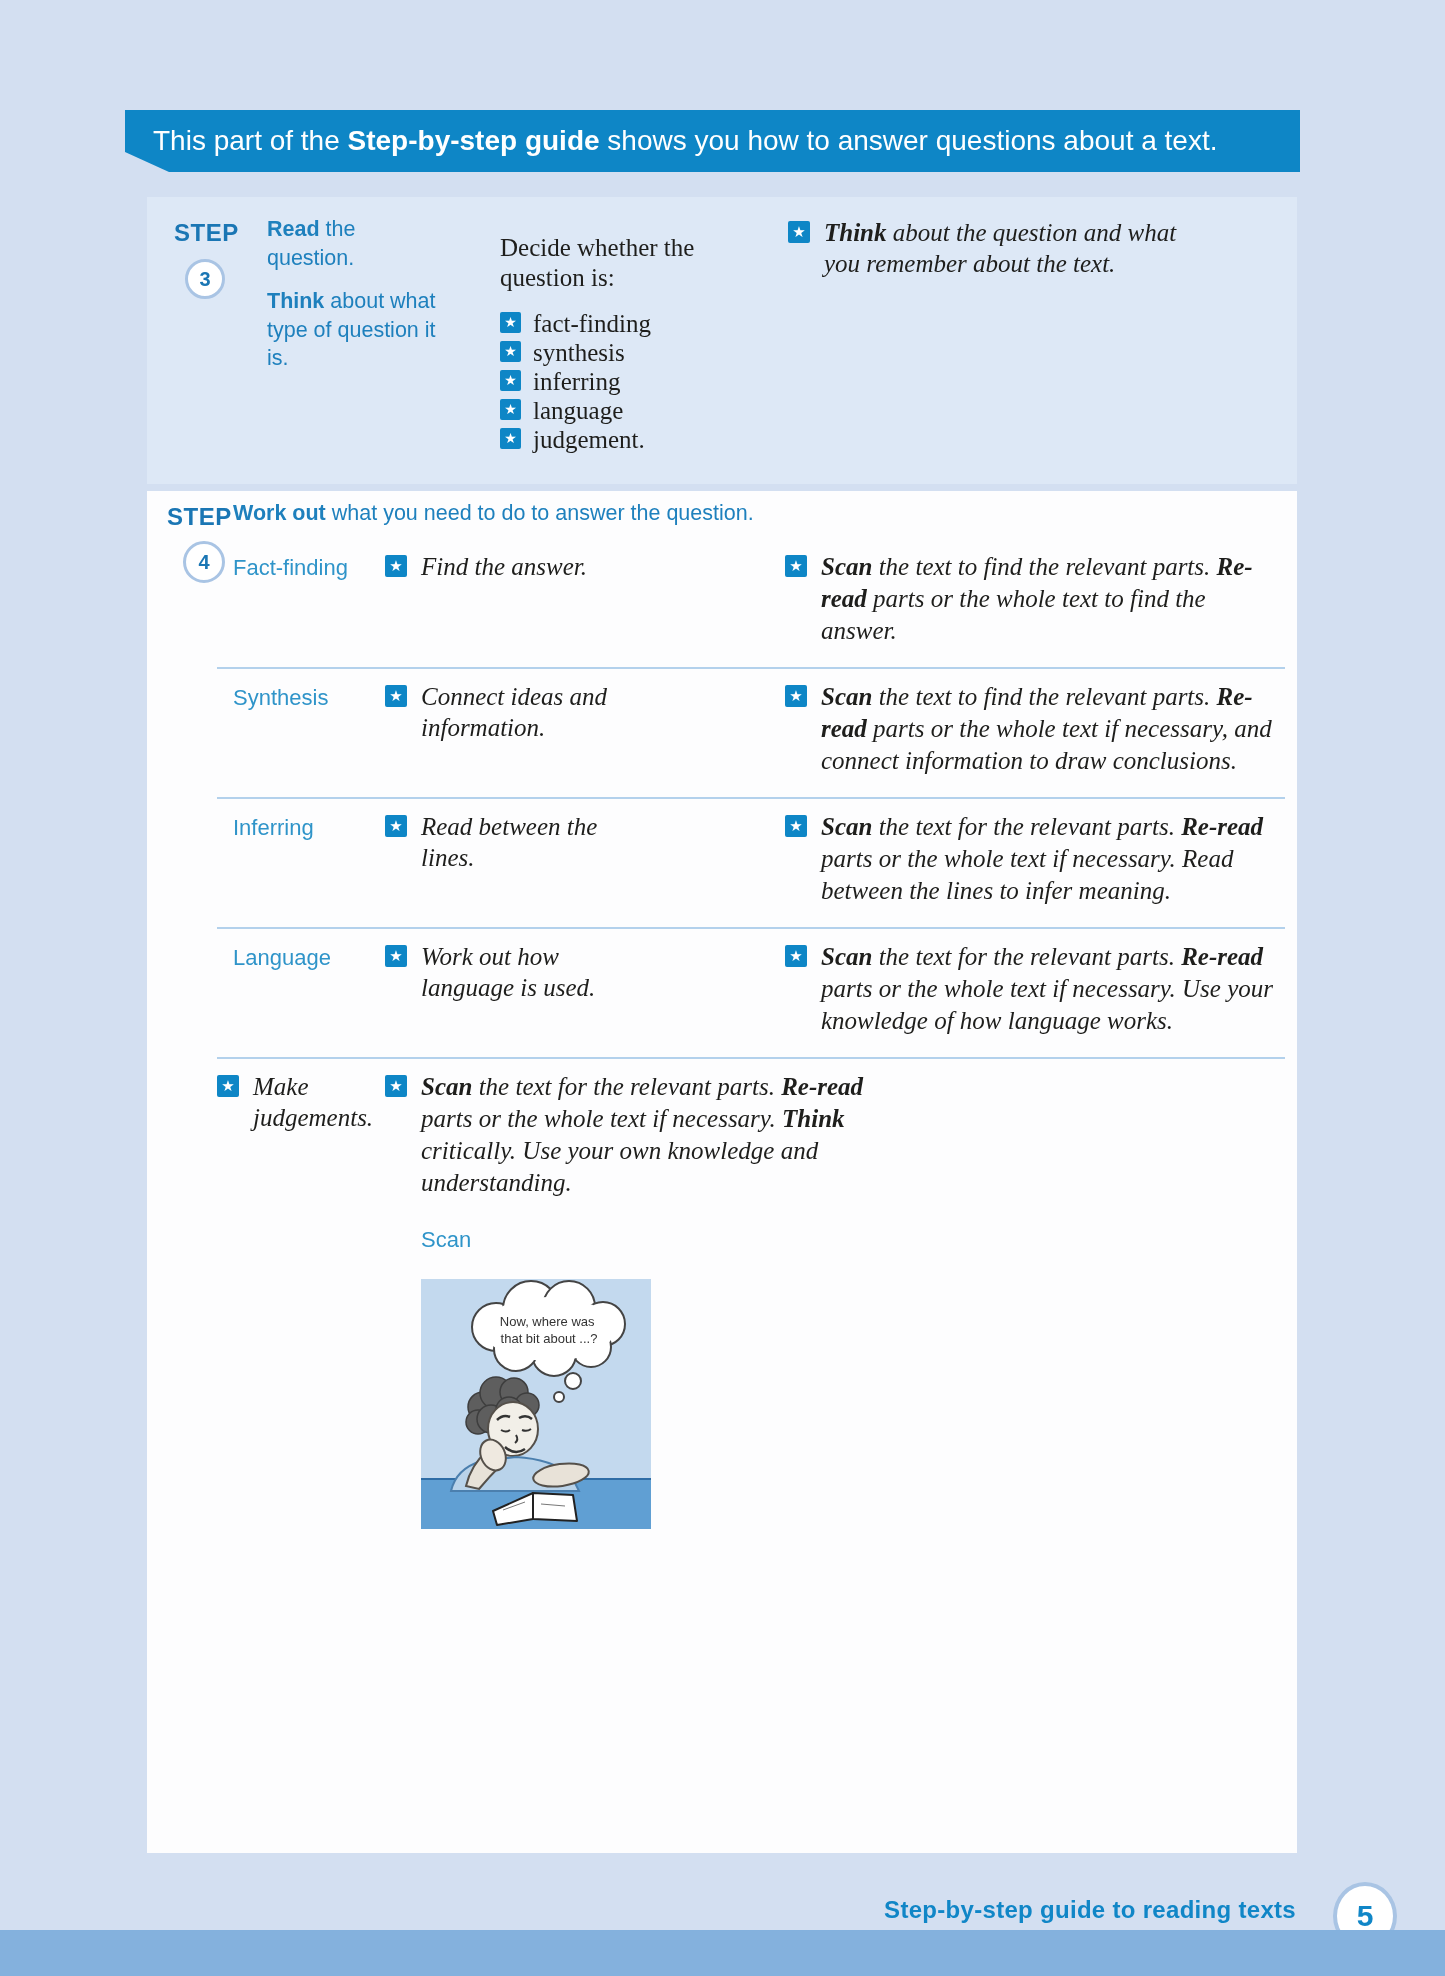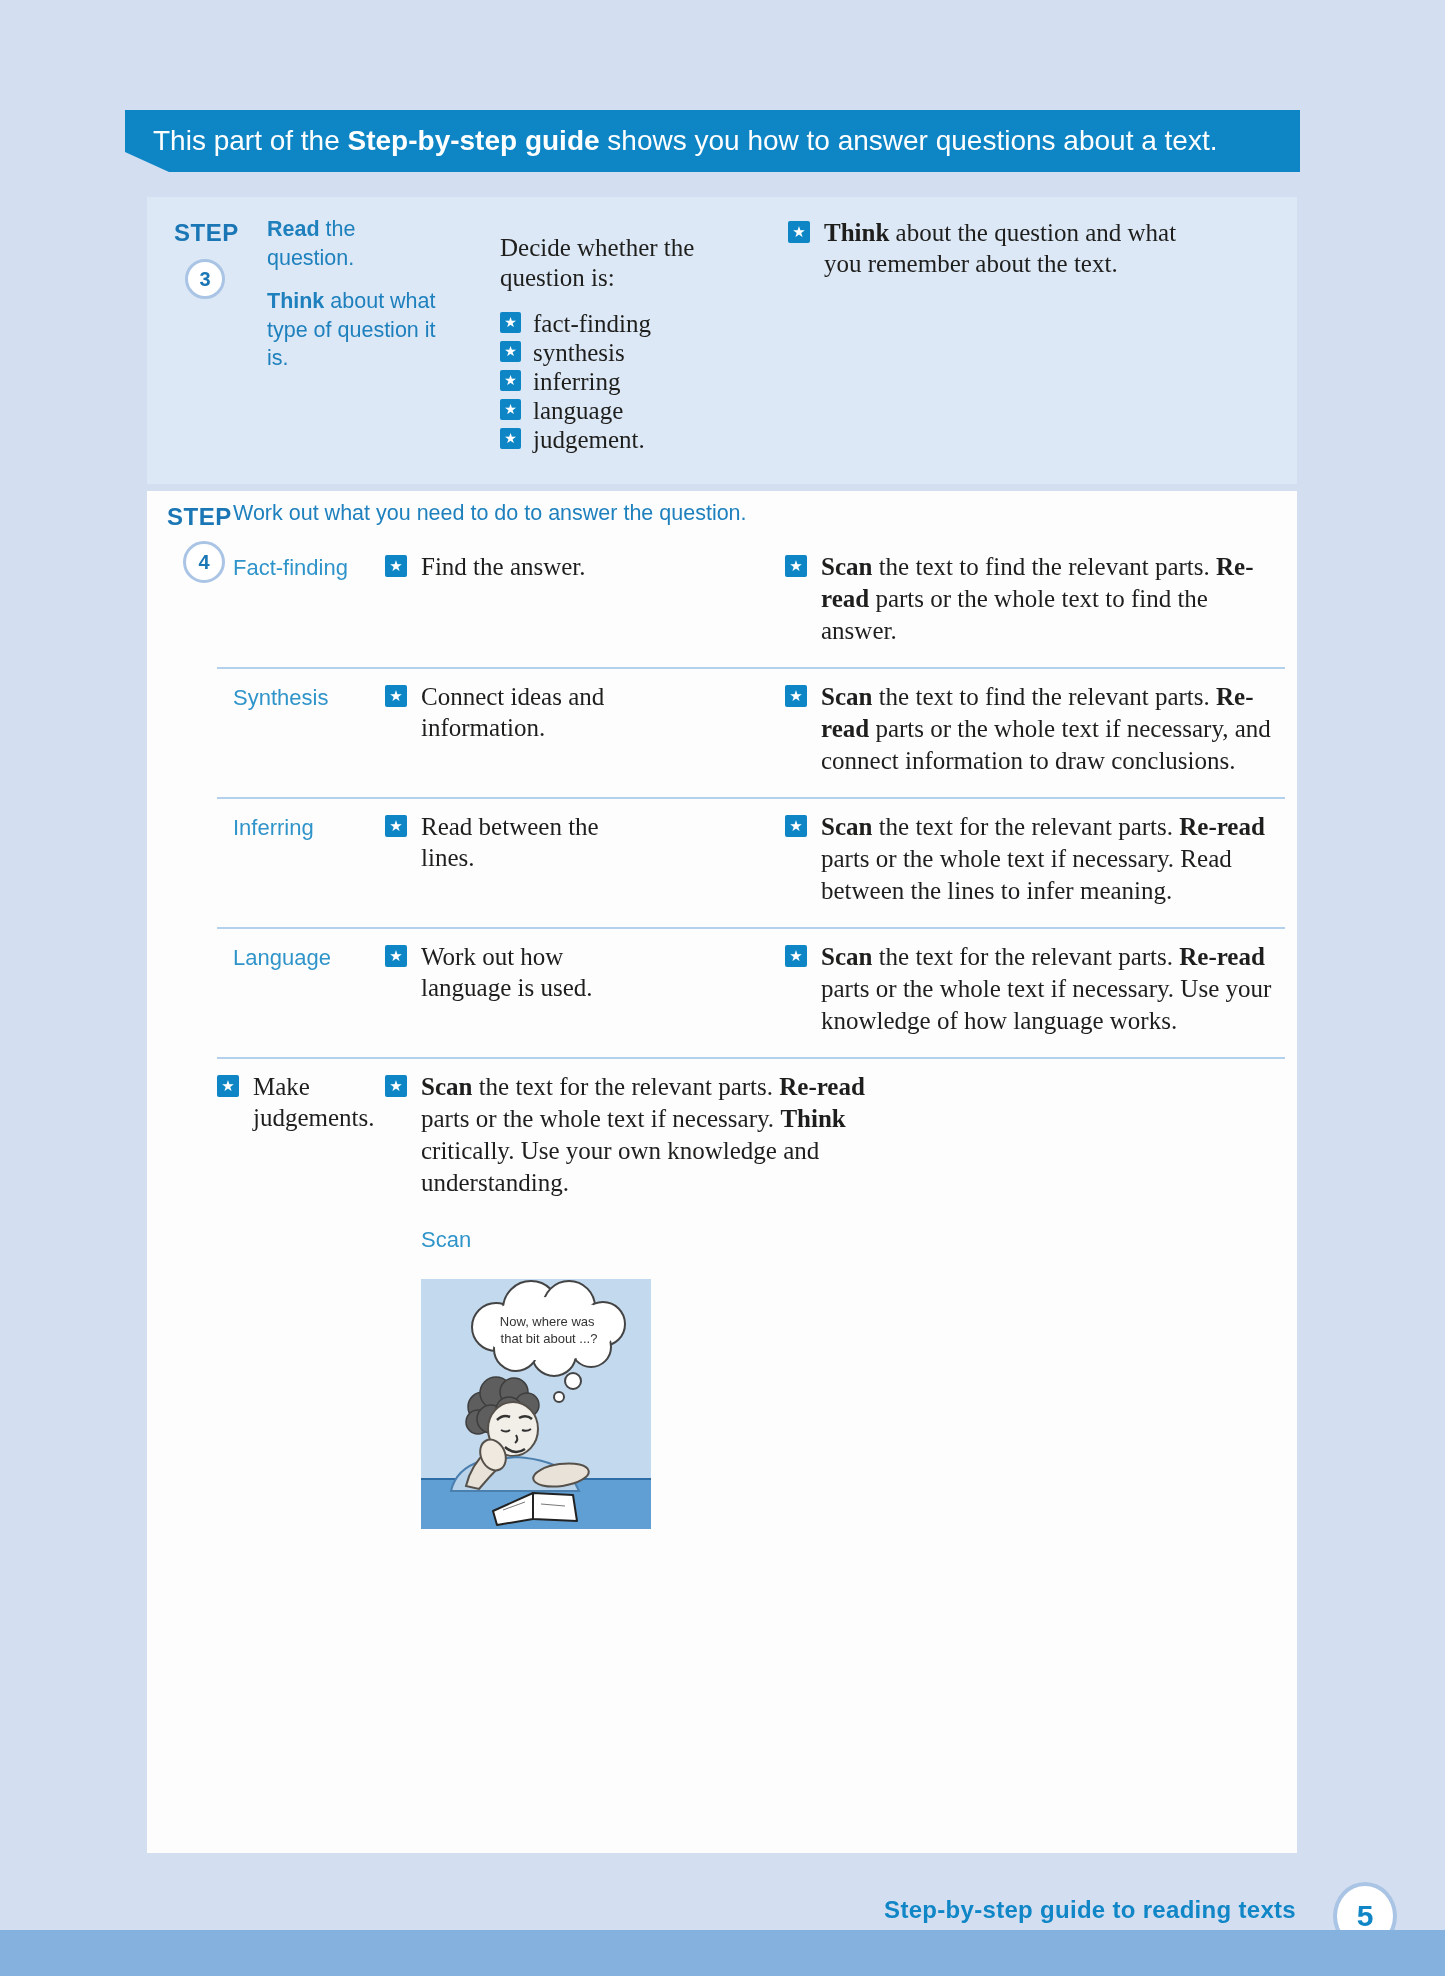--- a/index.html
+++ b/index.html
@@ -60,32 +60,32 @@
   .s3-col3{position:absolute; left:641px; top:20px; display:flex; align-items:flex-start;}
   .s3-col3 .txt{width:392px; font-size:25px; line-height:31px;}
   .serif b{font-weight:bold;}
   
   .s4-step{left:20px; top:12px;}
   .s4-circle{left:36px; top:50px; width:36px; height:36px;}
   .s4-heading{
     position:absolute; left:86px; top:10px; width:900px;
     color:#1e80bd; font-size:21.5px;
   }
-  .s4-heading b{font-weight:normal;}
+  .s4-heading b{font-weight:bold;}
   .rows{position:absolute; left:70px; top:48px; width:1068px;}
   .row{
     display:grid; grid-template-columns:168px 400px 1fr;
     padding:12px 0 20px 0;
   }
   .row + .row{border-top:2px solid #b3d1ec;}
   .row-label{padding-left:16px; color:#2f94c9; font-size:22px; padding-top:4px;}
   .cell{display:flex; align-items:flex-start;}
   .action .txt{width:218px; font-size:25px; line-height:31px;}
   .strategy .txt{width:460px; font-size:25px; line-height:32px;}
-  .txt{margin:0;}
+  .txt{margin:0;font-style:italic;}
   .scan-caption{color:#2f94c9; font-size:22px; margin-top:28px;}
   .illo{display:block; margin-top:26px;}
   
   .footer-title{
     position:absolute; top:1896px; right:149px;
     color:#1086c7; font-weight:bold; font-size:24px; letter-spacing:.3px;
   }
   .page-badge{
     position:absolute; left:1333px; top:1882px; width:56px; height:60px;
     background:#fff; border:4px solid #a9c4e4; border-radius:50%;

